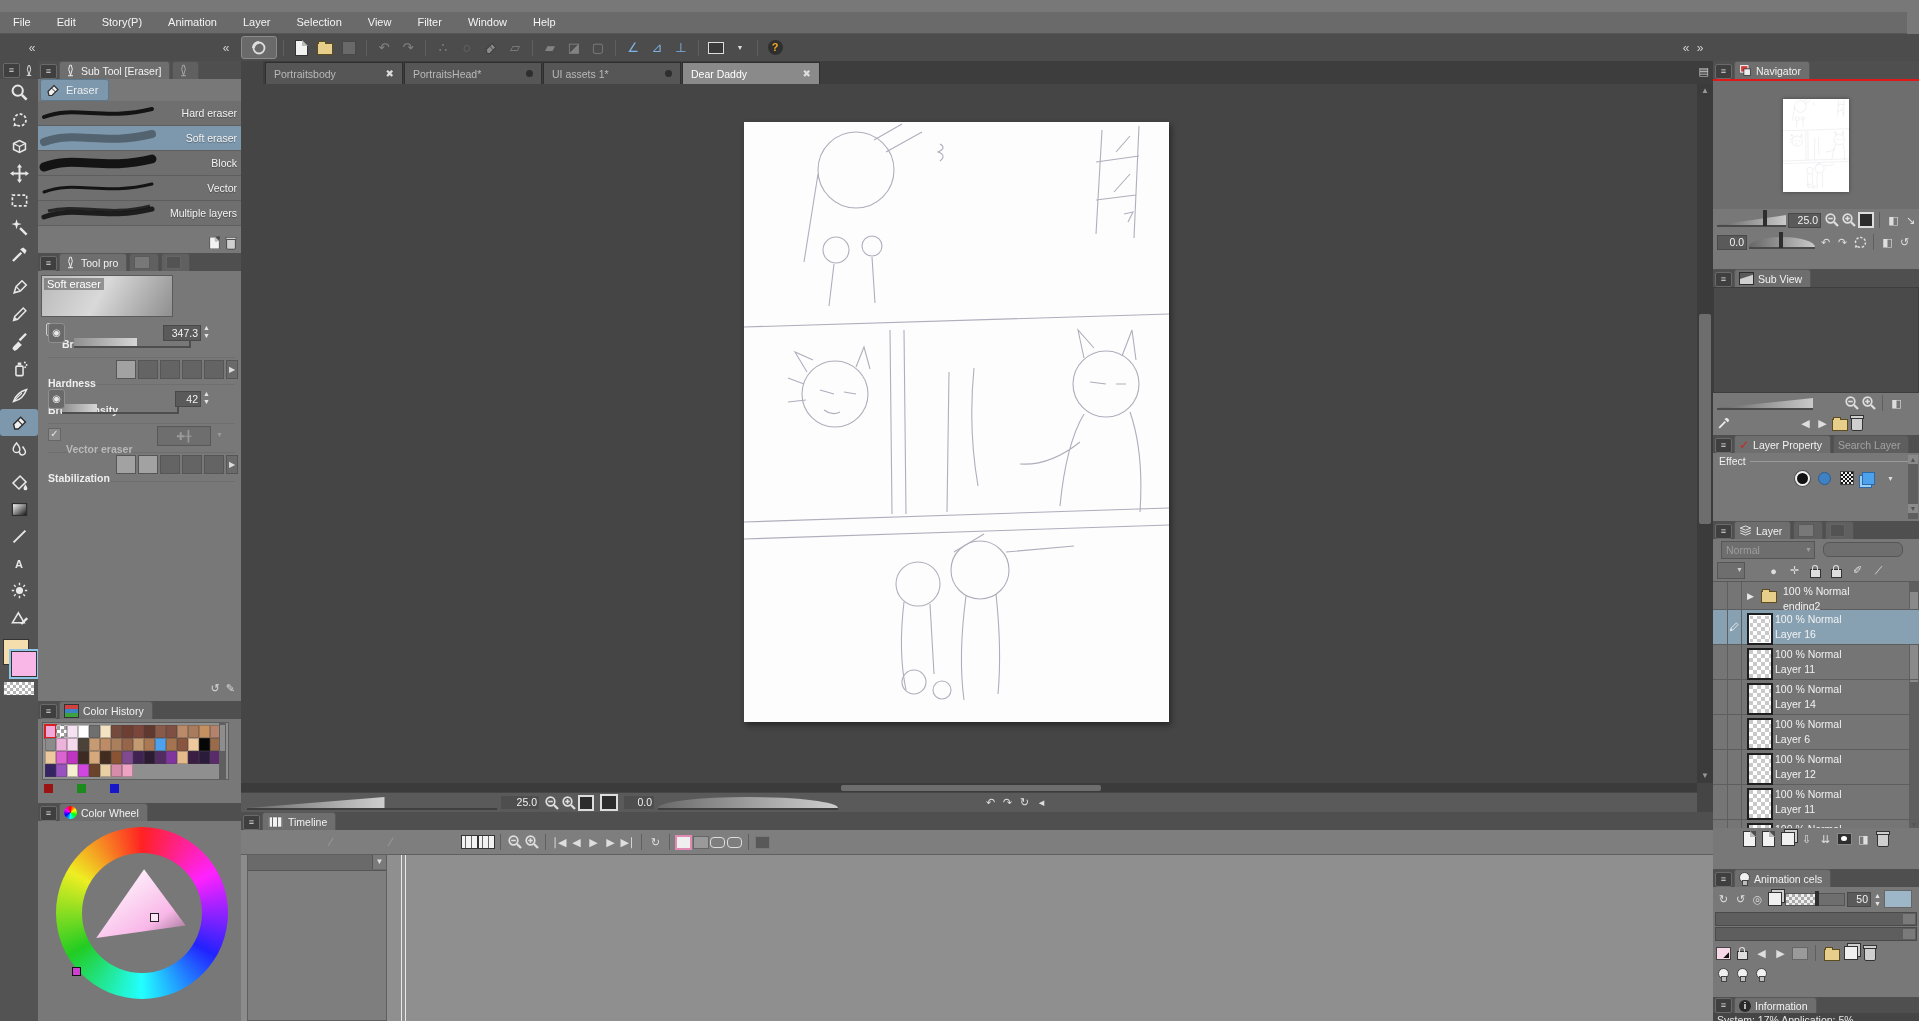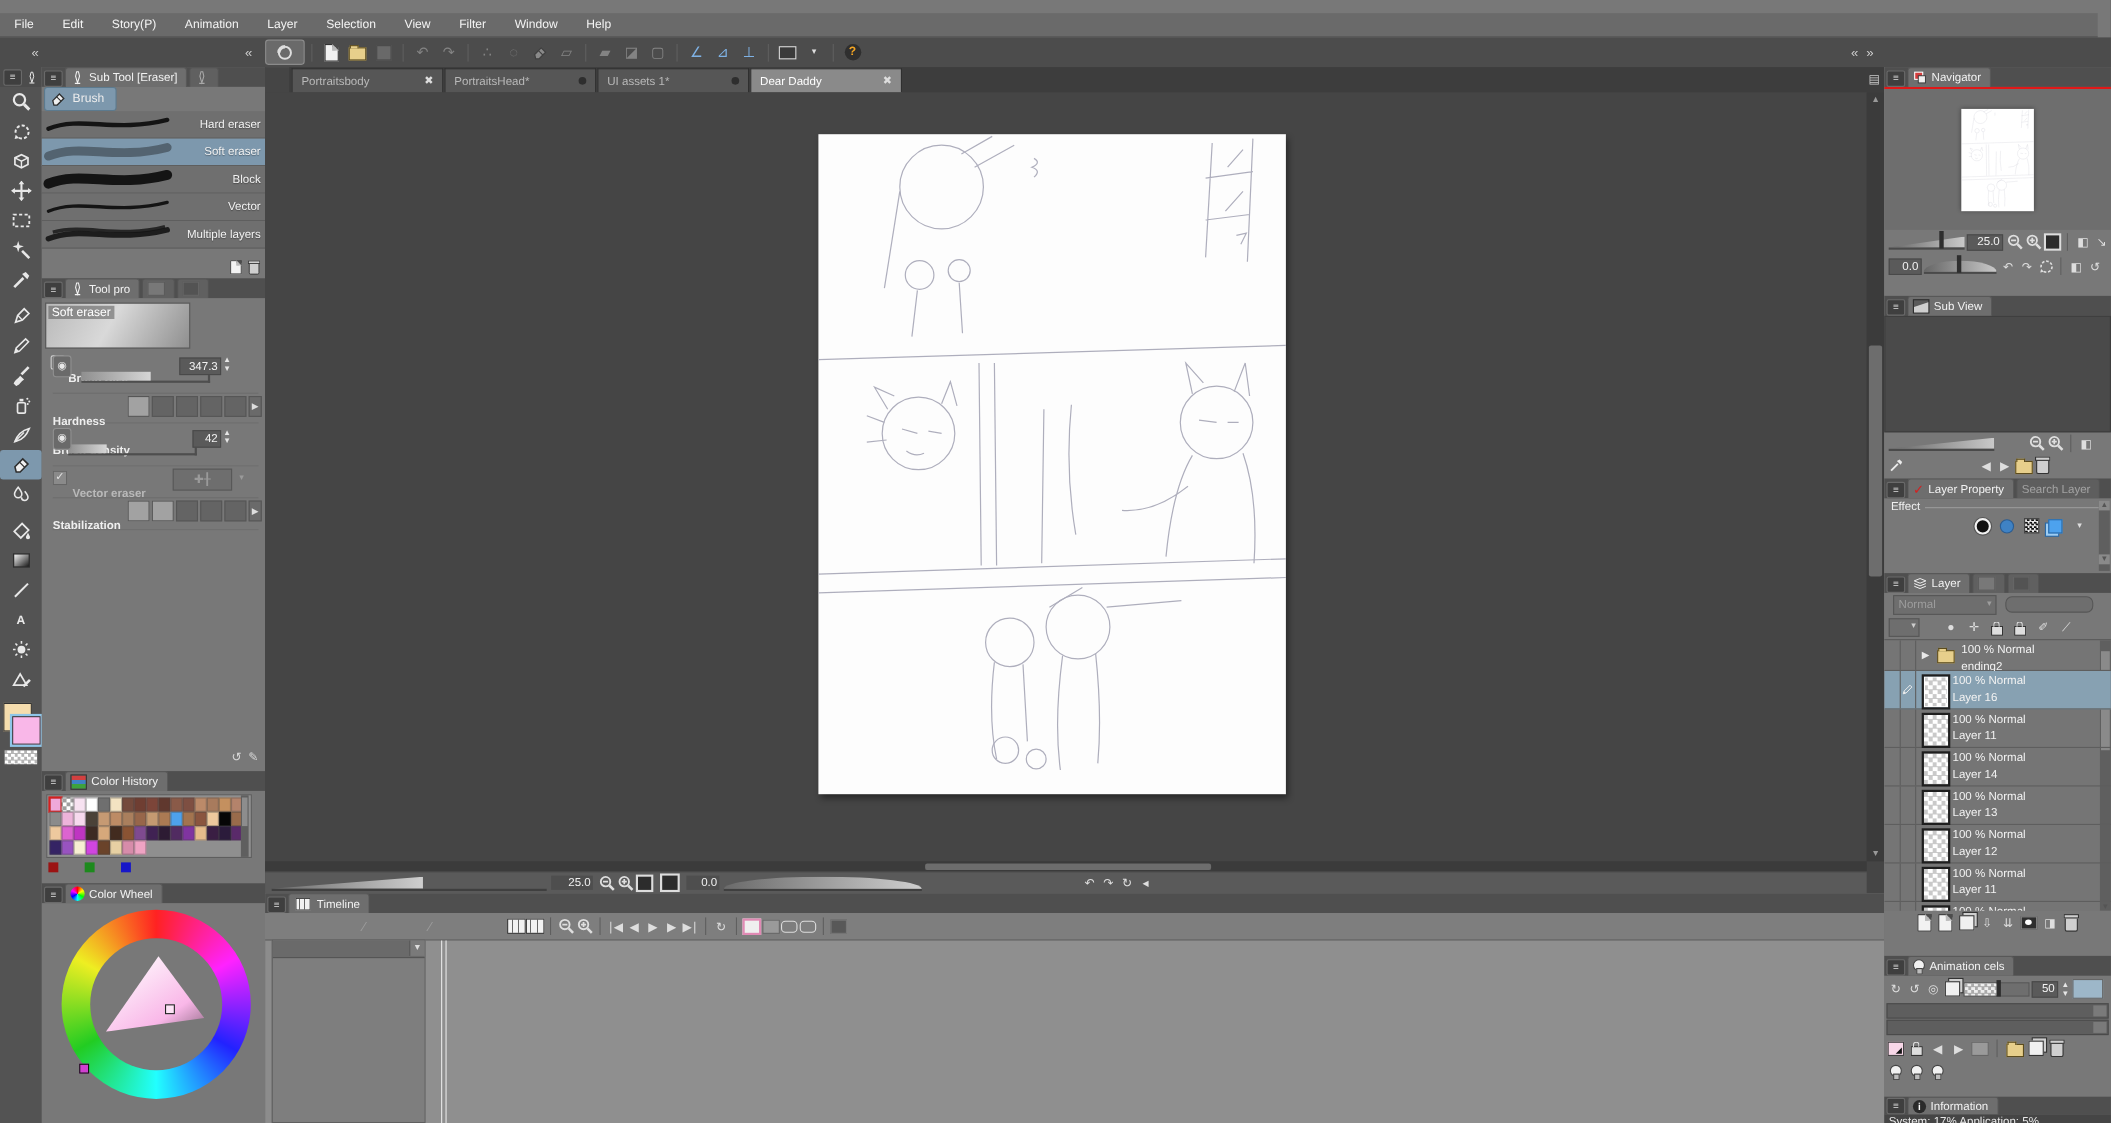--- a/index.html
+++ b/index.html
@@ -537,21 +537,21 @@
             <svg class="si">
                 <use href="#s-lamp"></use>
               </svg>
           </span>
         </div>
         <div class="group-row">
           <span class="group-pill">
             <svg class="si">
                 <use href="#s-eraser"></use>
               </svg>
-            <span>Brush</span>
+            <span>Eraser</span>
           </span>
         </div>
         <div id="subtool-list">
             <div class="st-row">
               <svg width="120" height="22" viewBox="0 0 120 22">
                 <path d="M6 15 C 36 3, 66 19, 114 7" fill="none" stroke="#141414" stroke-width="4" stroke-opacity="1" stroke-linecap="round"></path>
               </svg>
               <span class="st-label">Hard eraser</span>
             </div>
             <div class="st-row sel">
@@ -1139,21 +1139,21 @@
                 <div>100 % Normal</div>
                 <div>Layer 14</div>
               </span>
             </div>
             <div class="lrow">
               <span class="gut g1"></span>
               <span class="gut g2"></span>
               <span class="lthumb"></span>
               <span class="ltext">
                 <div>100 % Normal</div>
-                <div>Layer 13</div>
+                <div>Layer 6</div>
               </span>
             </div>
             <div class="lrow">
               <span class="gut g1"></span>
               <span class="gut g2"></span>
               <span class="lthumb"></span>
               <span class="ltext">
                 <div>100 % Normal</div>
                 <div>Layer 12</div>
               </span>

